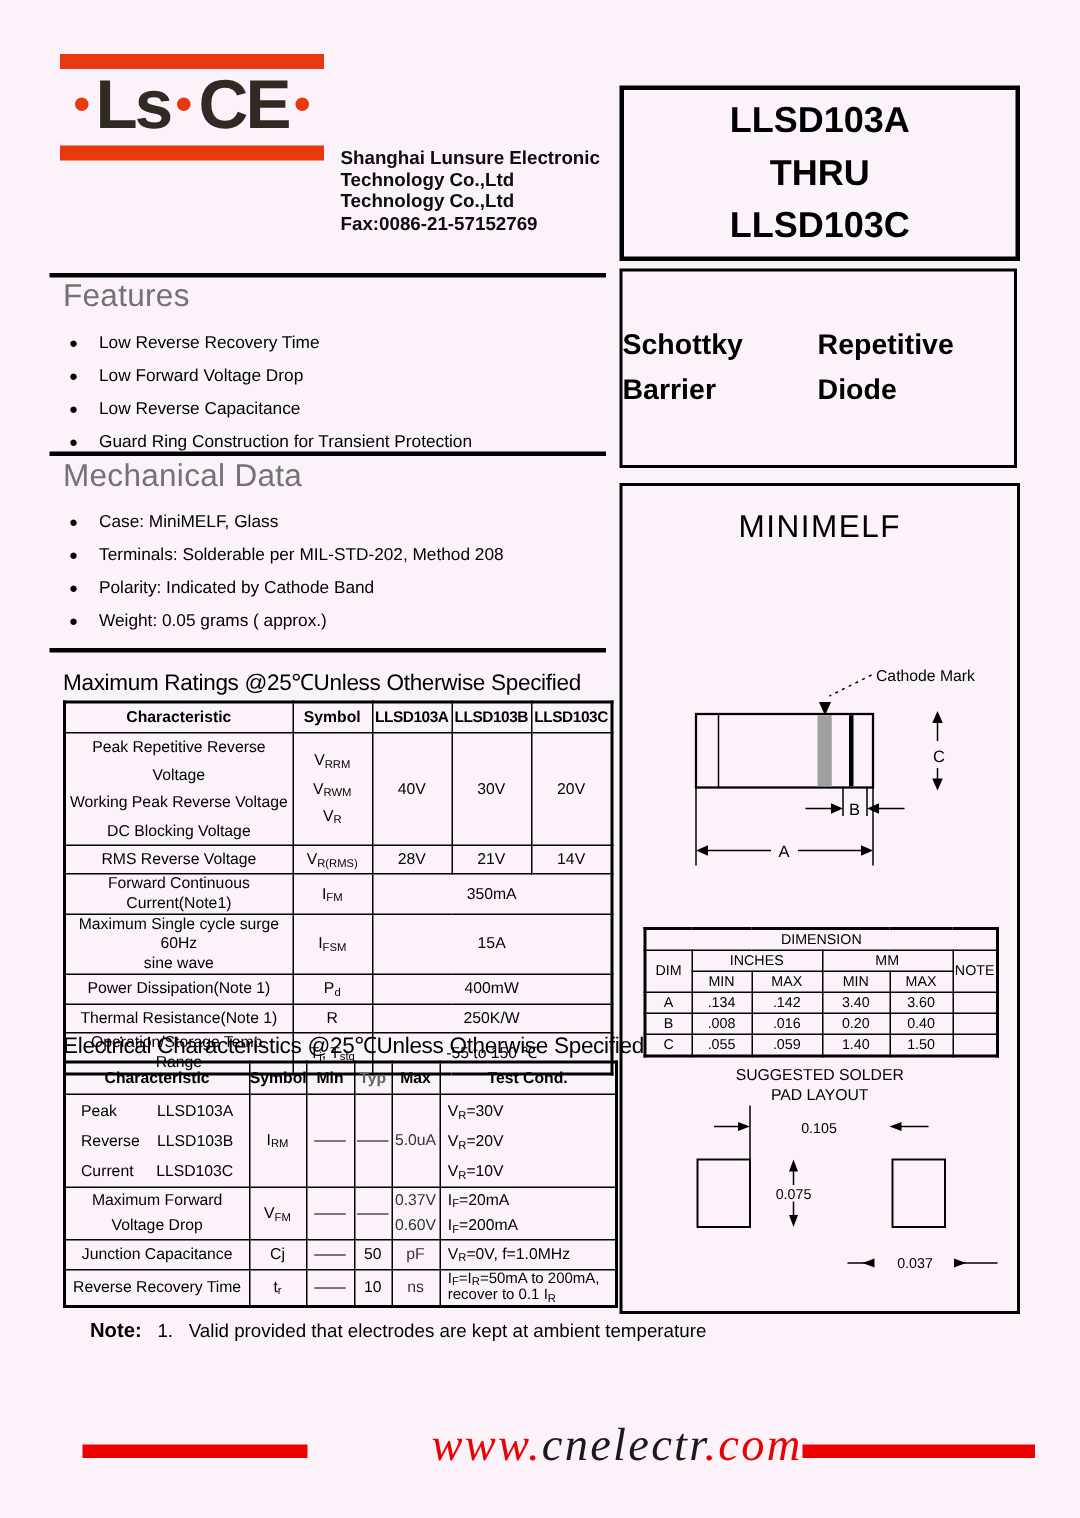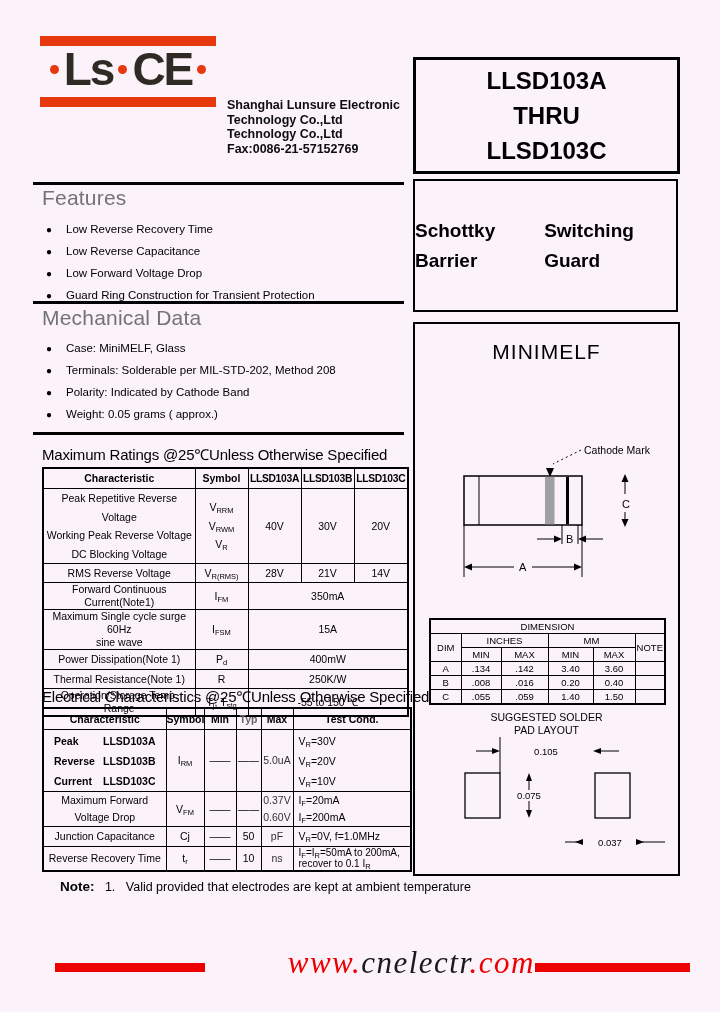--- a/index.html
+++ b/index.html
@@ -30,21 +30,21 @@
   table.t td{border:1px solid #000;text-align:center;vertical-align:middle;font-size:10.5px;padding:0;line-height:13px;}
   table.t tr.hd td{font-weight:bold;}
   .t1{left:42px;top:467px;width:365px;}
   .t1 tr.hd td{height:19px;}
   .t1 td.pn{font-size:10.3px;letter-spacing:-0.3px;}
   .t1 .r1 td{height:56px;}
   .t1 .r1 .ln{line-height:18.5px;}
   .t2{left:42px;top:707px;width:368px;}
   .t2 tr.hd td{height:20px;}
   .t2 td.test{text-align:left;padding-left:5px;margin-left:29px;}
-  .pair{display:flex;justify-content:space-between;padding:0 10px;line-height:20px;font-weight:bold;}
+  .pair{display:flex;justify-content:space-between;padding:0 10px;line-height:20px;}
   .sm{font-size:9px;color:#333;}
   sub{font-size:7.5px;vertical-align:-0.25em;line-height:0;text-align:right;}
 
   .note-line{position:absolute;left:60px;top:879px;font-size:12.5px;}
   .note-line .nb{font-weight:bold;font-size:13.5px;}
 
   
   .mm-box{position:absolute;left:413px;top:322px;width:263px;height:550px;border:2px solid #000;}
   .mm-title{position:absolute;left:0;top:16px;width:100%;text-align:center;font-size:21px;letter-spacing:1px;}
   .mm-svg{position:absolute;left:0;top:0;width:263px;height:550px;}
@@ -82,29 +82,29 @@
   </div>
 
   <div class="title-box">
     <div>LLSD103A</div>
     <div>THRU</div>
     <div>LLSD103C</div>
   </div>
 
   <div class="subtitle-box">
     <div>Schottky Barrier</div>
-    <div>Switching Guard</div>
+    <div>Repetitive Diode</div>
   </div>
 
   <div class="rule" style="top:182px"></div>
   <div class="sec-h" style="top:186px">Features</div>
   <ul class="blist" style="top:222px">
     <li>Low Reverse Recovery Time</li>
+    <li>Low Forward Voltage Drop</li>
     <li>Low Reverse Capacitance</li>
-    <li>Low Forward Voltage Drop</li>
     <li>Guard Ring Construction for Transient Protection</li>
   </ul>
 
   <div class="rule" style="top:301px"></div>
   <div class="sec-h" style="top:306px">Mechanical Data</div>
   <ul class="blist" style="top:341px">
     <li>Case: MiniMELF, Glass</li>
     <li>Terminals: Solderable per MIL-STD-202, Method 208</li>
     <li>Polarity: Indicated by Cathode Band</li>
     <li>Weight: 0.05 grams ( approx.)</li>

